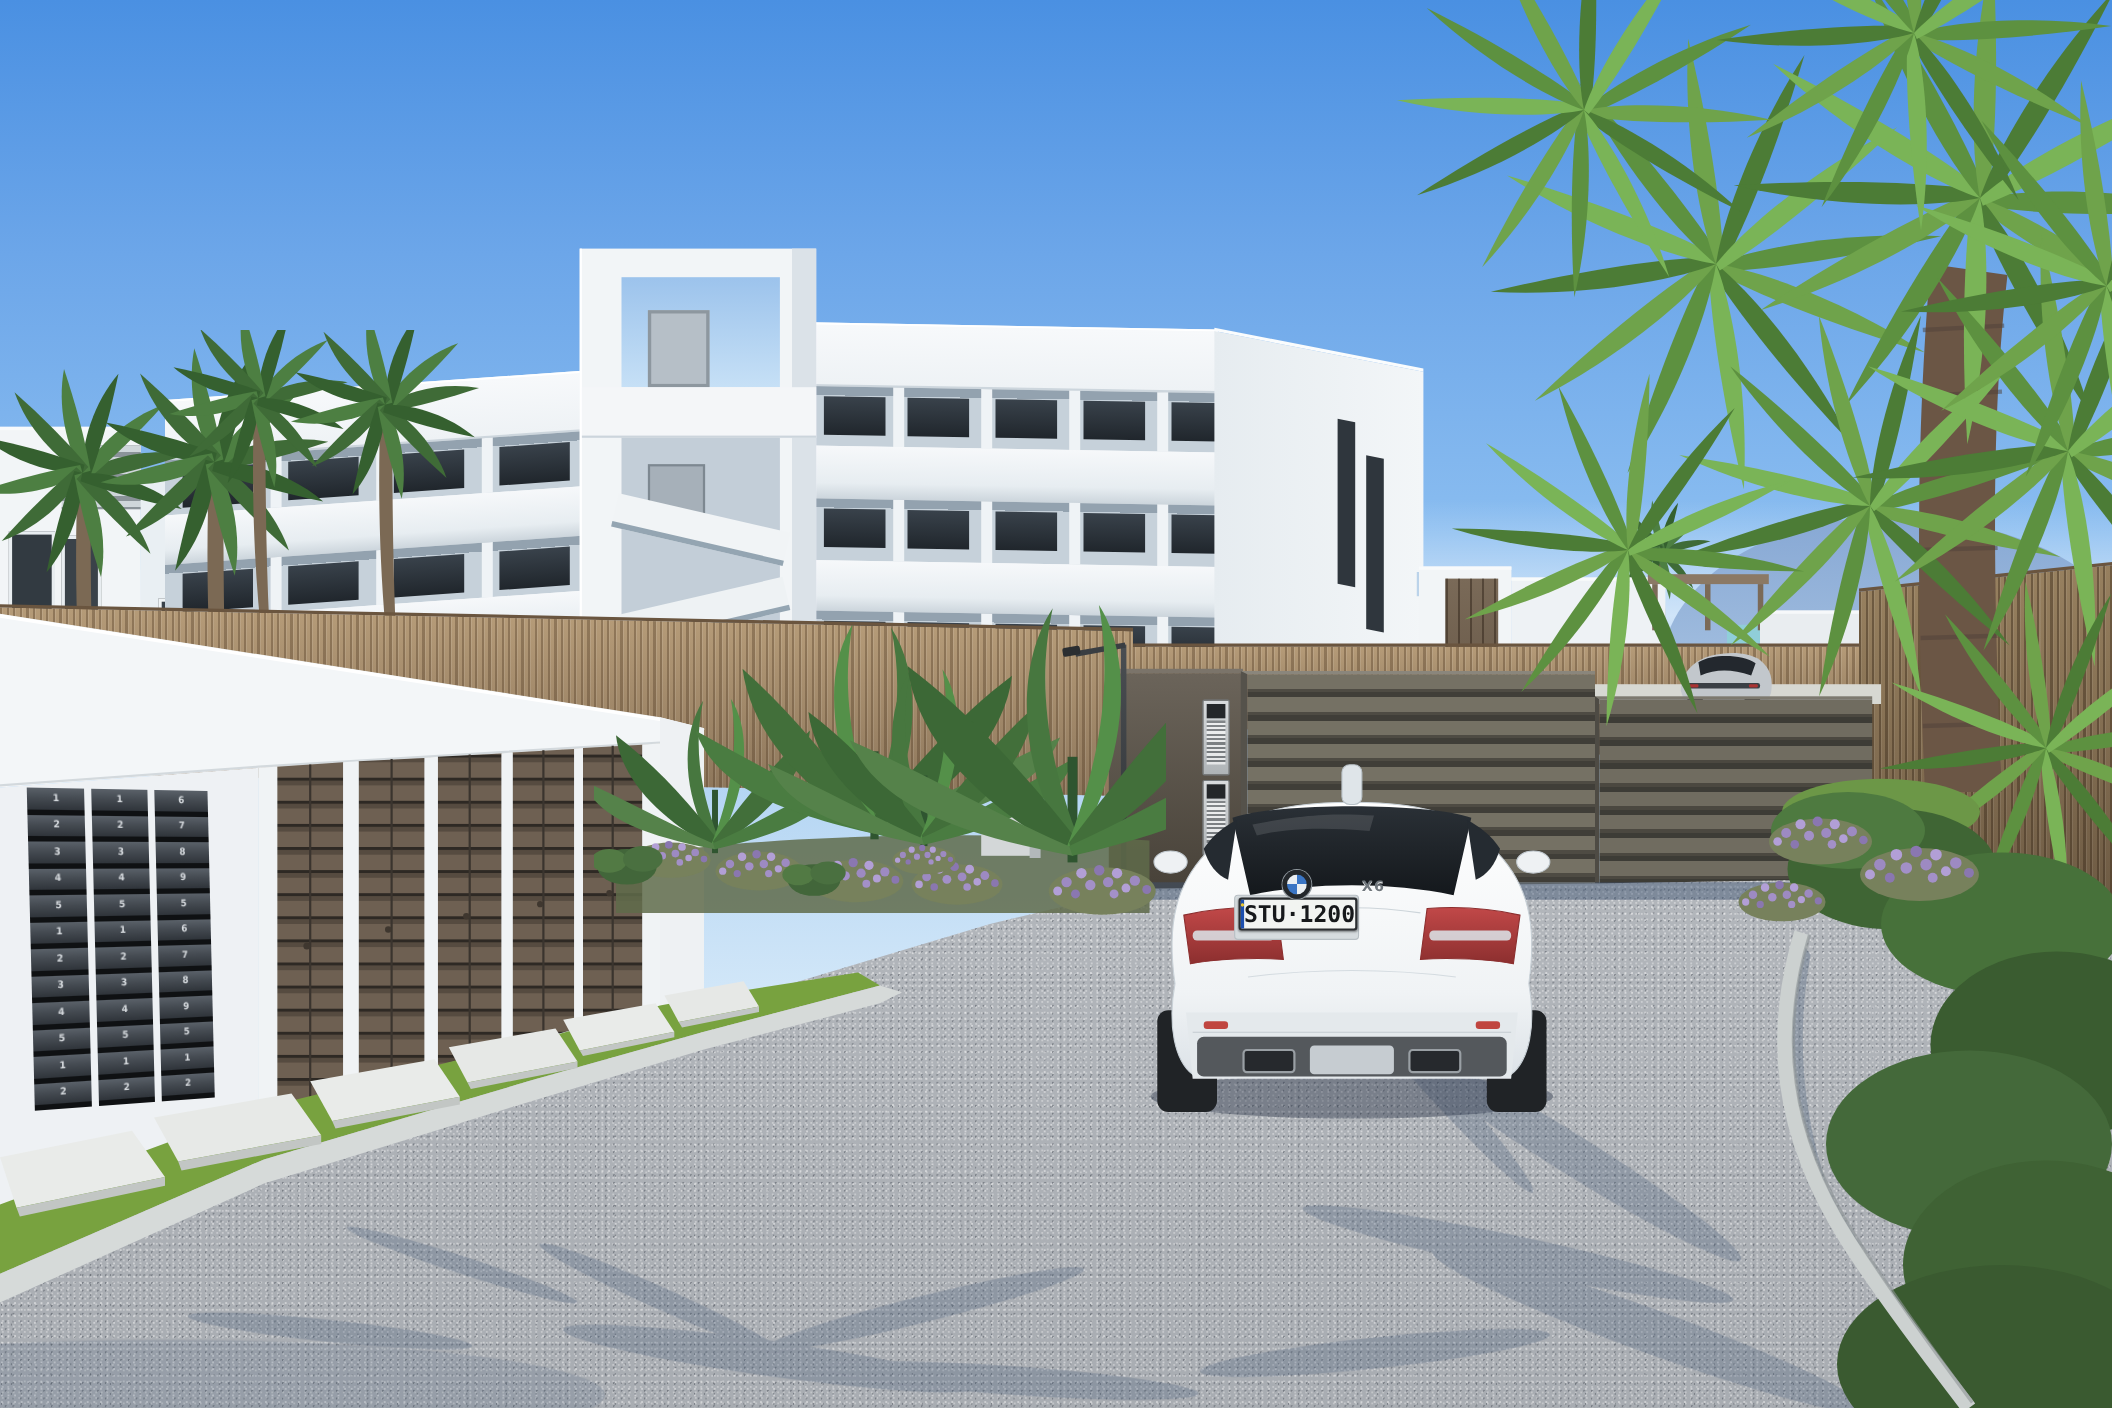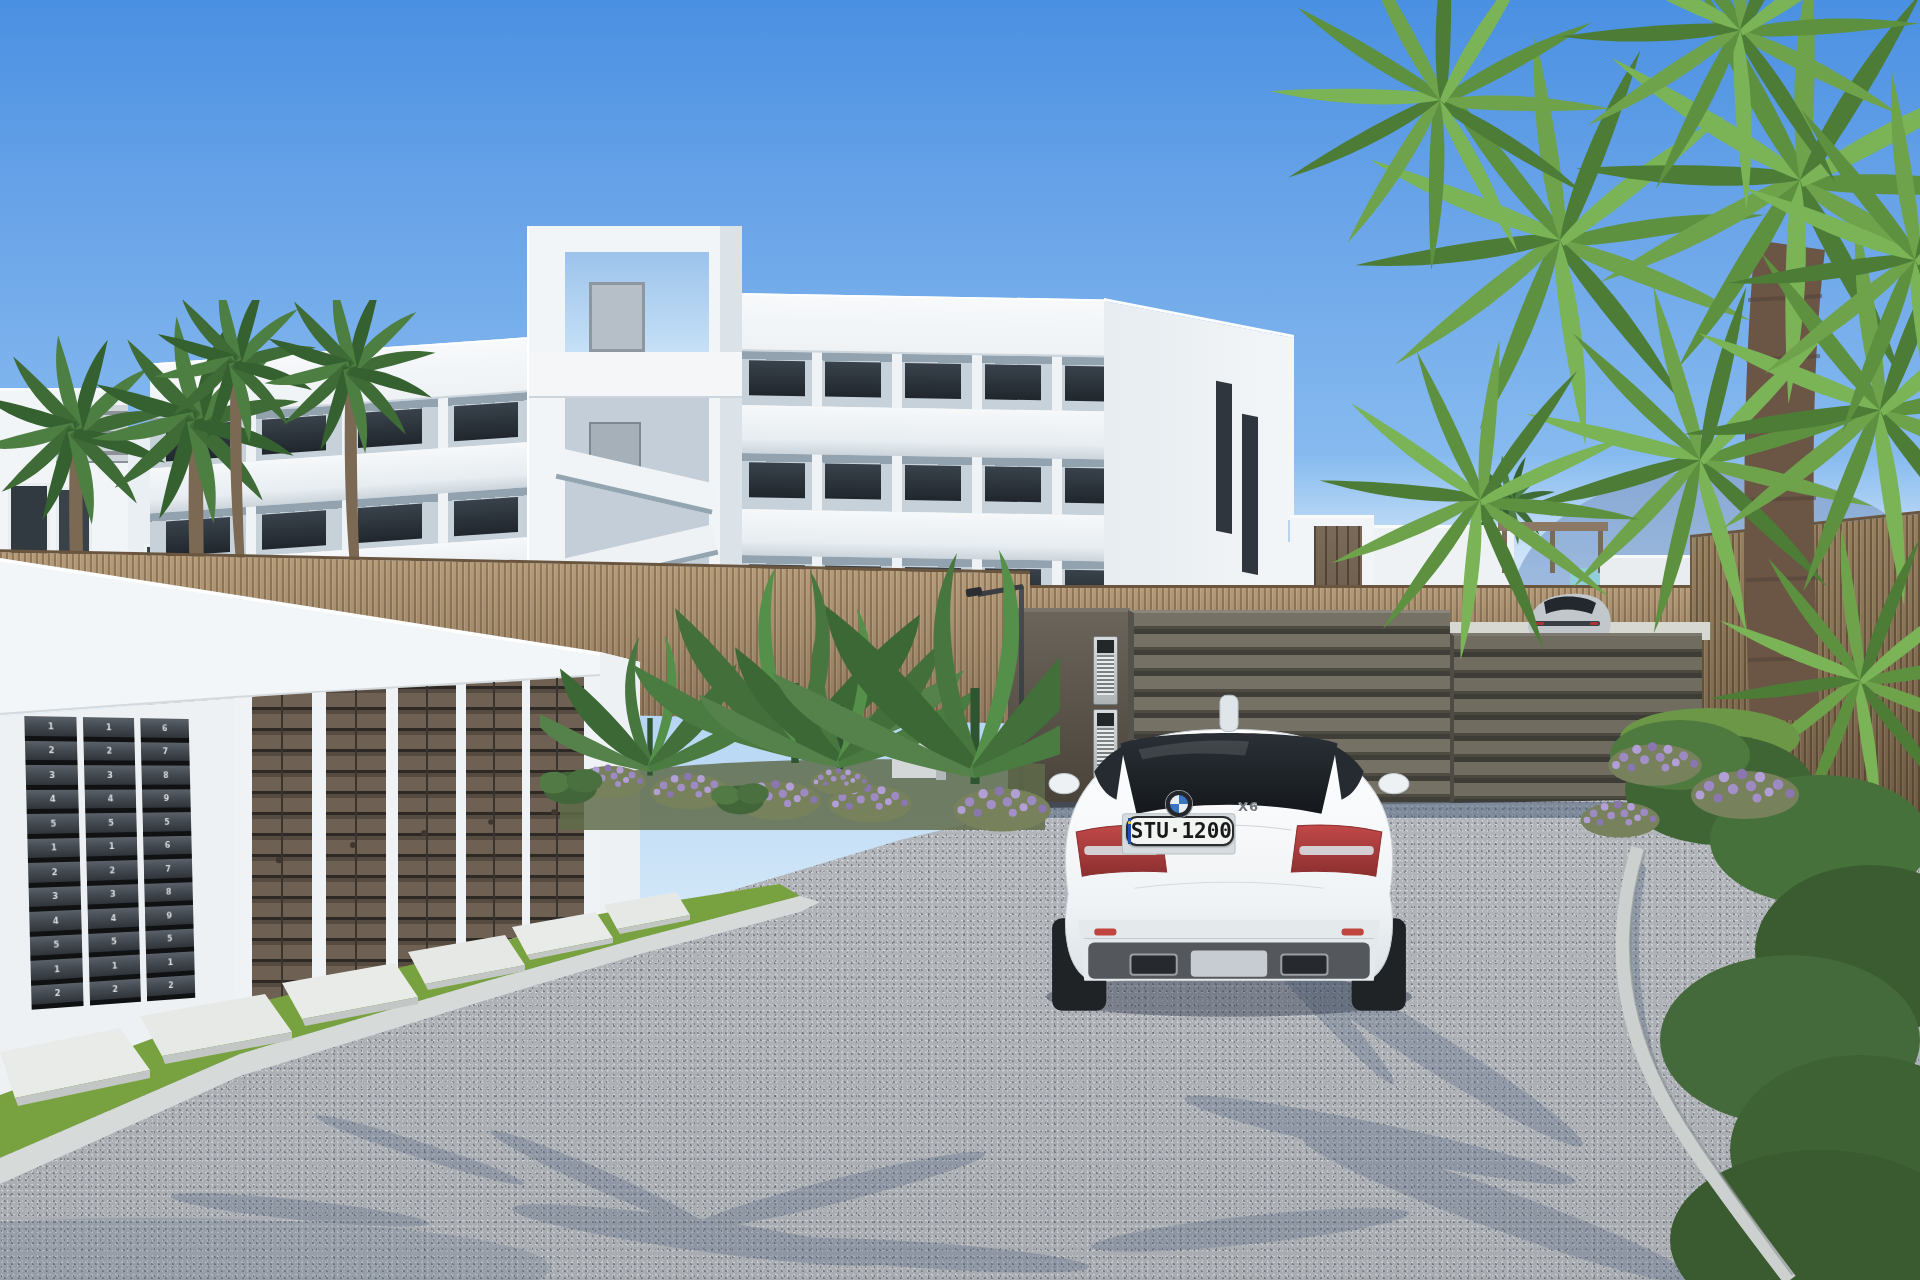--- a/index.html
+++ b/index.html
@@ -538,21 +538,21 @@
     <rect x="84" y="134" width="112" height="40" rx="3" fill="#d6dcdf" stroke="#b7bfc4"></rect>
     <path d="M40,240 L340,240 L334,300 L46,300 Z" fill="#e4e9ec"></path>
     <path d="M46,258 L334,258" stroke="#c3cad0" fill="none"></path>
     <rect x="50" y="262" width="280" height="36" rx="6" fill="#54585c"></rect>
     <rect x="152" y="270" width="76" height="26" rx="4" fill="#c6ccd1"></rect>
     <rect x="92" y="274" width="46" height="20" rx="3" fill="#26292d" stroke="#999fa4" stroke-width="2"></rect>
     <rect x="242" y="274" width="46" height="20" rx="3" fill="#26292d" stroke="#999fa4" stroke-width="2"></rect>
     <rect x="56" y="248" width="22" height="7" rx="3" fill="#c0453f"></rect>
     <rect x="302" y="248" width="22" height="7" rx="3" fill="#c0453f"></rect>
   </svg>
-  <div class="abs plate" style="z-index:51;border-radius:11px;">
+  <div class="abs plate" style="z-index:51;">
     <div class="band"></div>
     <div class="num">STU·1200</div>
   </div>
   <div class="abs roundel" style="z-index:51;"></div>
   <div class="abs badge" style="z-index:51;">X6</div>
 
   <svg width="0" height="0" style="position:absolute;" aria-hidden="true">
     <defs>
       <g id="palm-sm">
         <path d="M-4,0 C-7,70 -6,150 2,230 L11,230 C7,150 7,70 7,0 Z" fill="#7b6954"></path>

